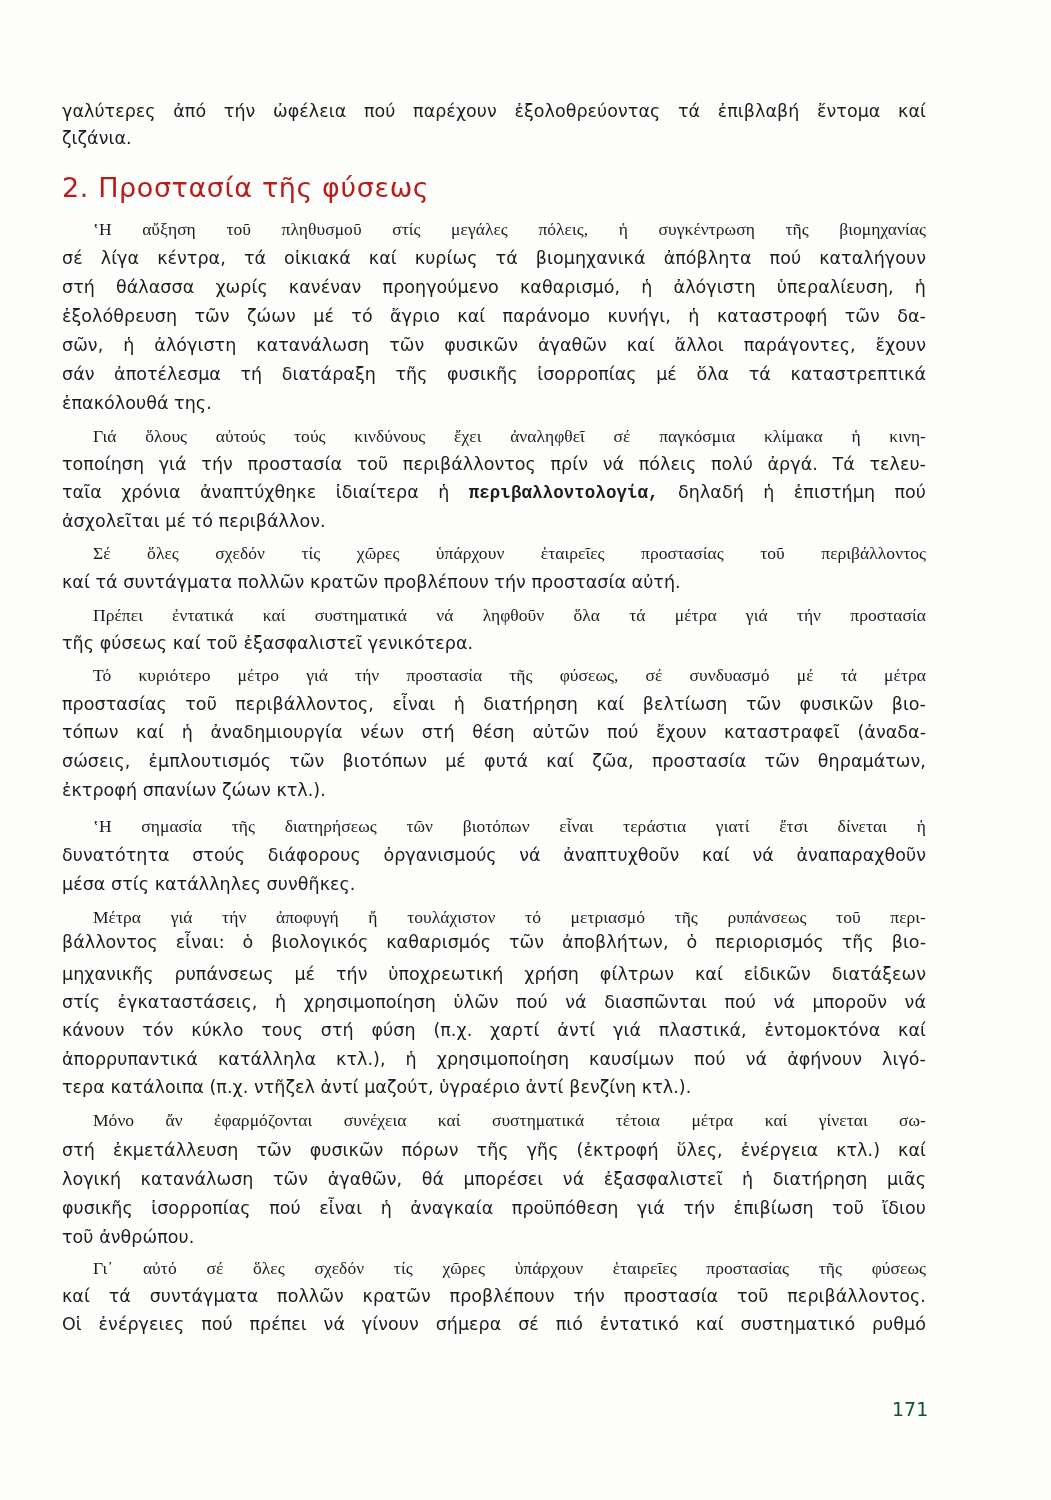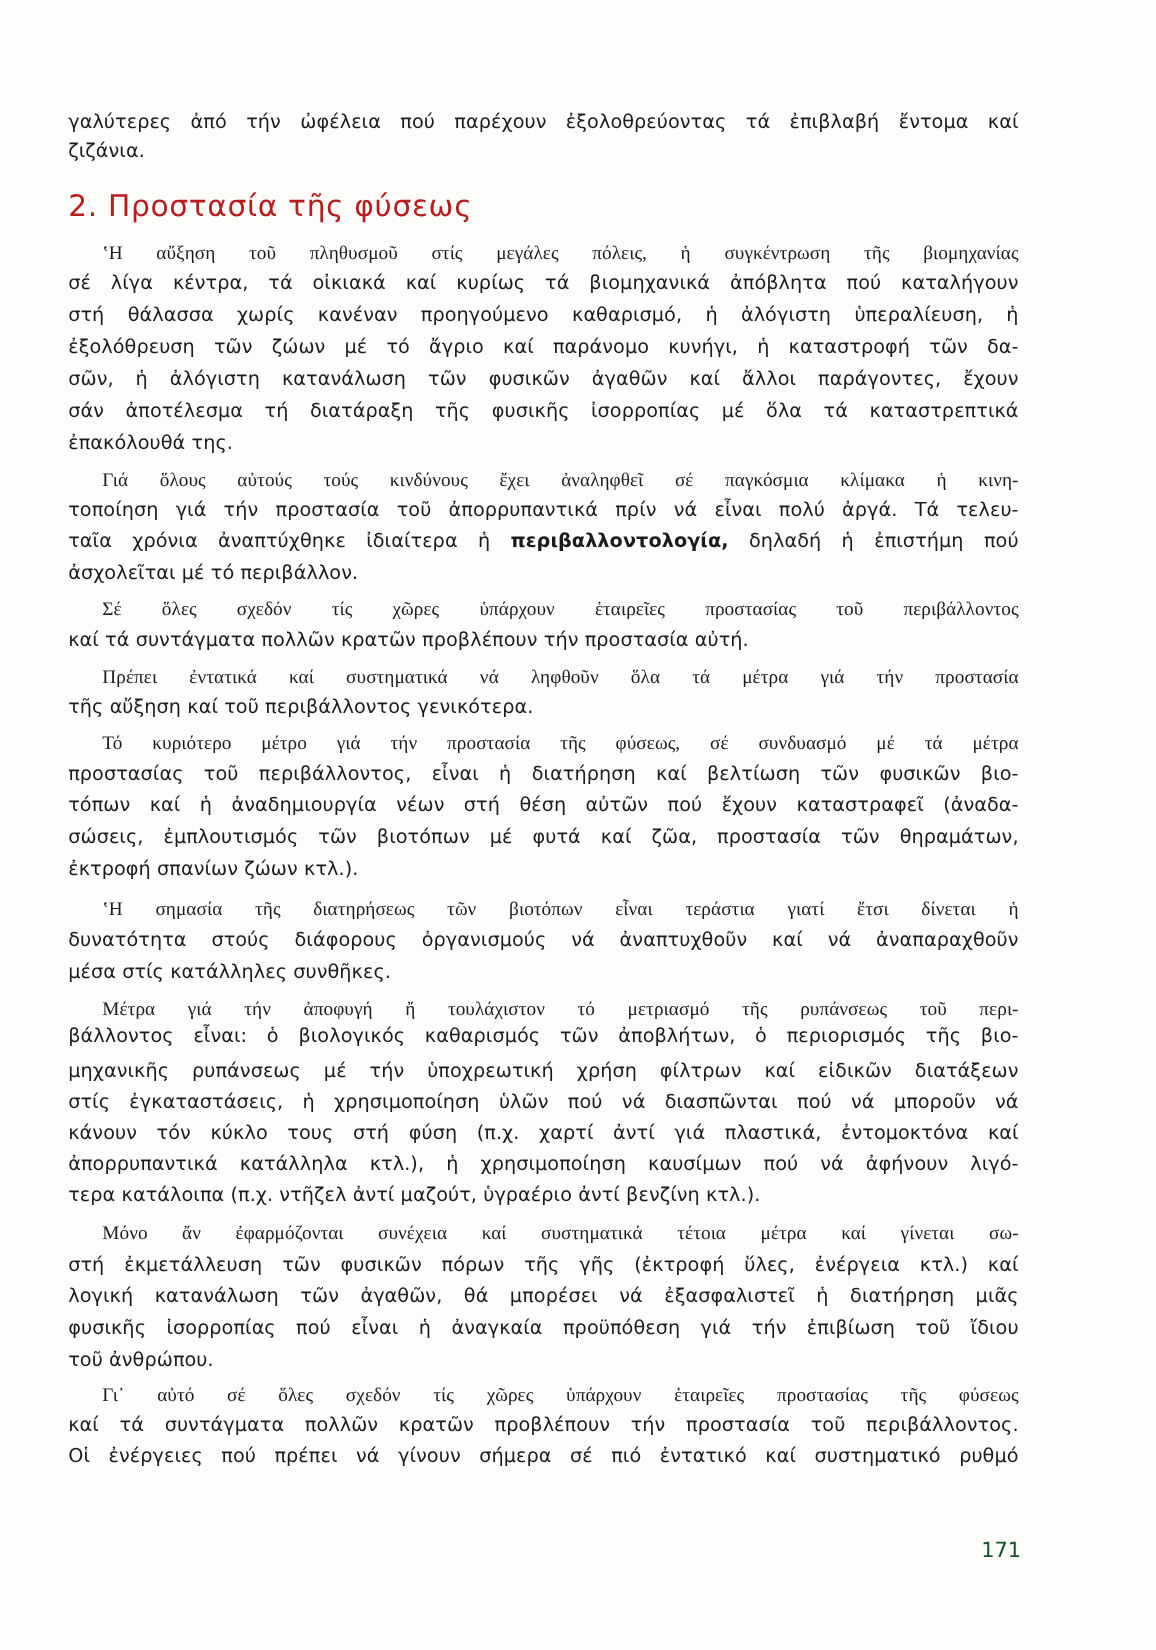--- a/index.html
+++ b/index.html
@@ -29,21 +29,21 @@
   .heading {
     position: absolute;
     left: 62px;
     top: 170px;
     font-size: 27px;
     line-height: 36px;
     letter-spacing: 0.6px;
     color: #b91c1c;
     white-space: nowrap;
   }
-  .bold { font-weight: bold; }
+  .bold { font-weight: bold; font-family: Liberation Mono, monospace; }
   .page-number {
     position: absolute;
     left: 892px;
     top: 1397px;
     font-size: 19px;
     line-height: 24px;
     color: #14532d;
   }
 </style>
 </head>
@@ -61,35 +61,35 @@
     <div class="line" style="top:246px">σέ λίγα κέντρα, τά οἰκιακά καί κυρίως τά βιομηχανικά ἀπόβλητα πού καταλήγουν</div>
     <div class="line" style="top:275px">στή θάλασσα χωρίς κανέναν προηγούμενο καθαρισμό, ἡ ἀλόγιστη ὑπεραλίευση, ἡ</div>
     <div class="line" style="top:304px">ἐξολόθρευση τῶν ζώων μέ τό ἄγριο καί παράνομο κυνήγι, ἡ καταστροφή τῶν δα-</div>
     <div class="line" style="top:333px">σῶν, ἡ ἀλόγιστη κατανάλωση τῶν φυσικῶν ἀγαθῶν καί ἄλλοι παράγοντες, ἔχουν</div>
     <div class="line" style="top:362px">σάν ἀποτέλεσμα τή διατάραξη τῆς φυσικῆς ἰσορροπίας μέ ὅλα τά καταστρεπτικά</div>
     <div class="line last" style="top:391px">ἐπακόλουθά της.</div>
   </div>
 
   <div>
     <div class="line indent" style="top:424px">Γιά ὅλους αὐτούς τούς κινδύνους ἔχει ἀναληφθεῖ σέ παγκόσμια κλίμακα ἡ κινη-</div>
-    <div class="line" style="top:452px">τοποίηση γιά τήν προστασία τοῦ ἀπορρυπαντικά πρίν νά εἶναι πολύ ἀργά. Τά τελευ-</div>
+    <div class="line" style="top:452px">τοποίηση γιά τήν προστασία τοῦ περιβάλλοντος πρίν νά πόλεις πολύ ἀργά. Τά τελευ-</div>
     <div class="line" style="top:480px">
       <span>ταῖα χρόνια ἀναπτύχθηκε ἰδιαίτερα ἡ </span><span class="bold">περιβαλλοντολογία,</span><span> δηλαδή ἡ ἐπιστήμη πού</span>
     </div>
     <div class="line last" style="top:509px">ἀσχολεῖται μέ τό περιβάλλον.</div>
   </div>
 
   <div>
     <div class="line indent" style="top:541px">Σέ ὅλες σχεδόν τίς χῶρες ὑπάρχουν ἑταιρεῖες προστασίας τοῦ περιβάλλοντος</div>
     <div class="line last" style="top:570px">καί τά συντάγματα πολλῶν κρατῶν προβλέπουν τήν προστασία αὐτή.</div>
   </div>
 
   <div>
     <div class="line indent" style="top:603px">Πρέπει ἐντατικά καί συστηματικά νά ληφθοῦν ὅλα τά μέτρα γιά τήν προστασία</div>
-    <div class="line last" style="top:631px">τῆς αὔξηση καί τοῦ περιβάλλοντος γενικότερα.</div>
+    <div class="line last" style="top:631px">τῆς φύσεως καί τοῦ ἐξασφαλιστεῖ γενικότερα.</div>
   </div>
 
   <div>
     <div class="line indent" style="top:663px">Τό κυριότερο μέτρο γιά τήν προστασία τῆς φύσεως, σέ συνδυασμό μέ τά μέτρα</div>
     <div class="line" style="top:692px">προστασίας τοῦ περιβάλλοντος, εἶναι ἡ διατήρηση καί βελτίωση τῶν φυσικῶν βιο-</div>
     <div class="line" style="top:720px">τόπων καί ἡ ἀναδημιουργία νέων στή θέση αὐτῶν πού ἔχουν καταστραφεῖ (ἀναδα-</div>
     <div class="line" style="top:749px">σώσεις, ἐμπλουτισμός τῶν βιοτόπων μέ φυτά καί ζῶα, προστασία τῶν θηραμάτων,</div>
     <div class="line last" style="top:778px">ἐκτροφή σπανίων ζώων κτλ.).</div>
   </div>
 

